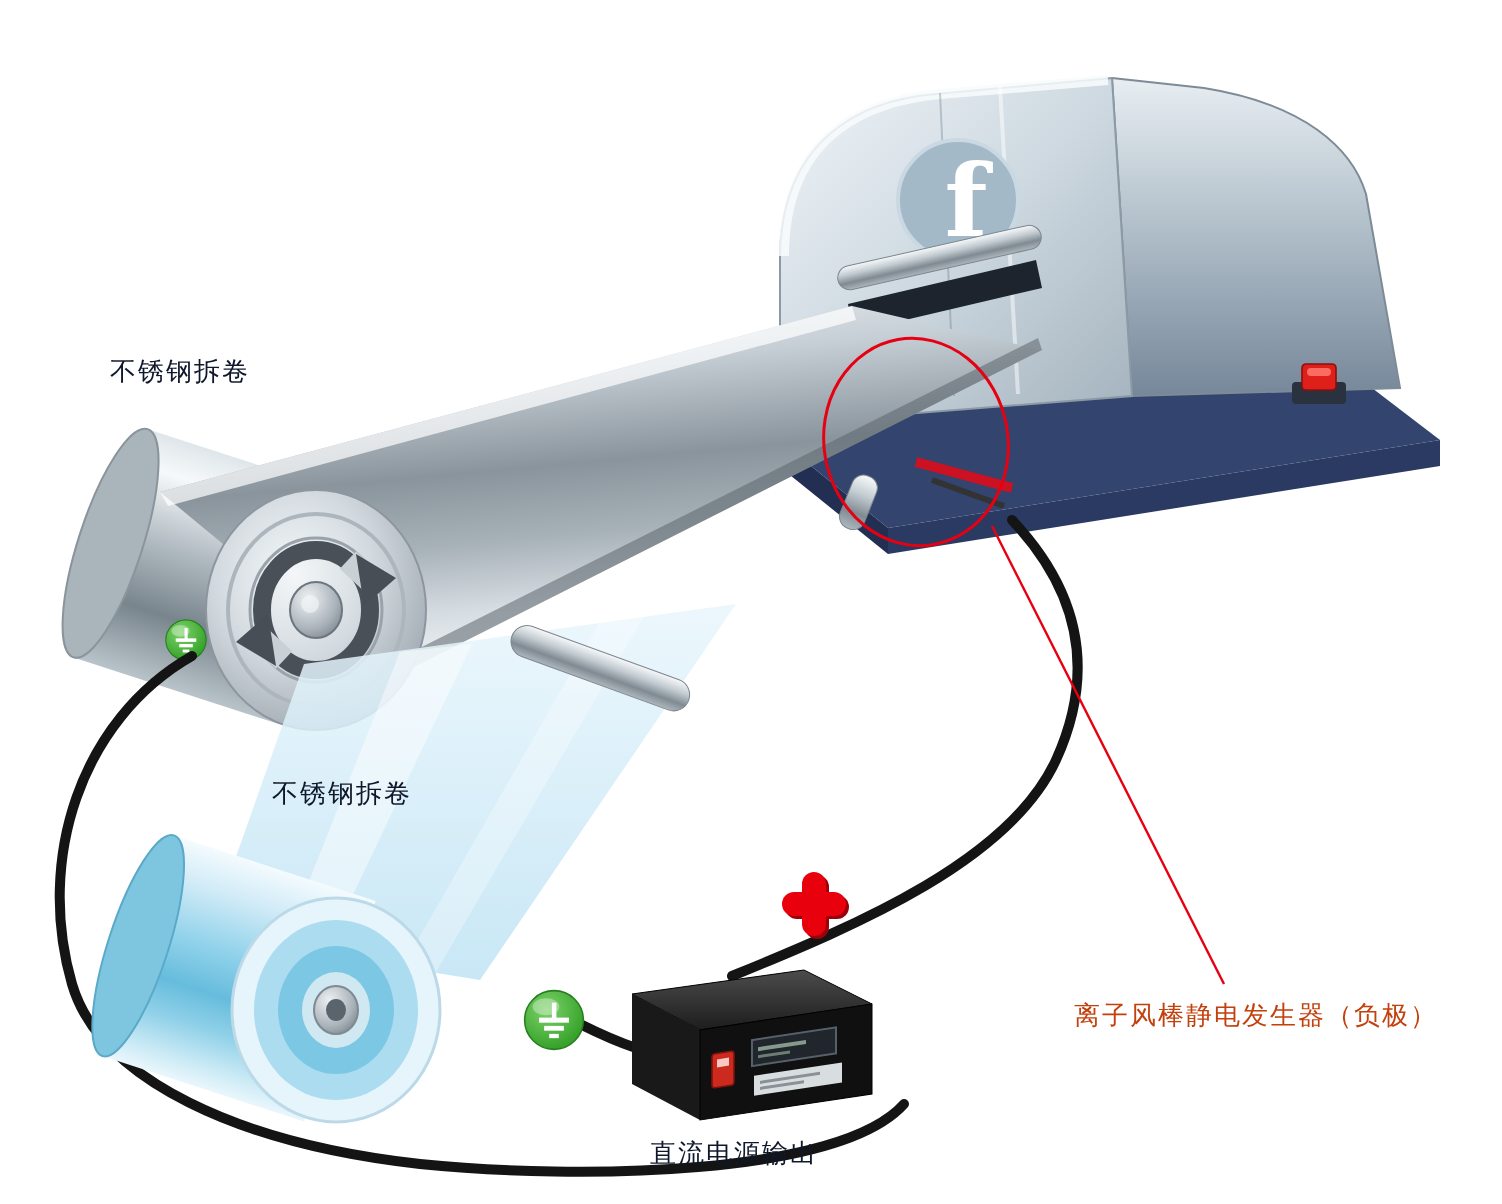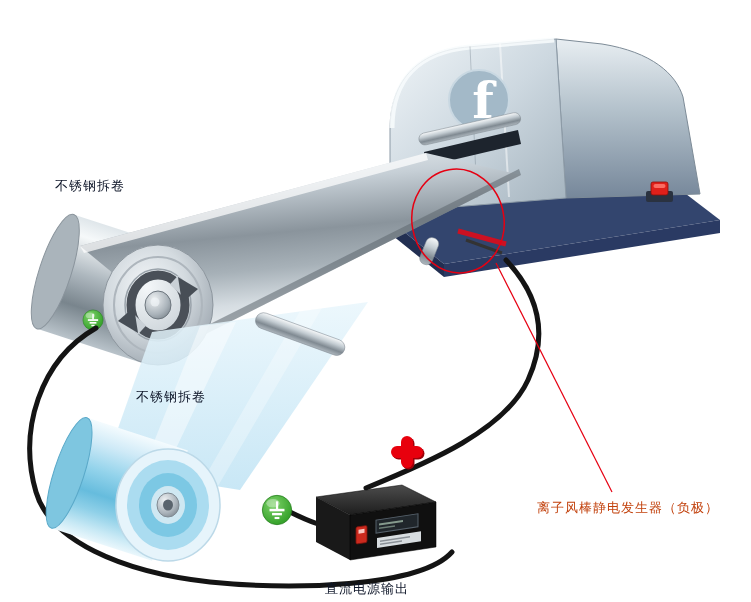--- a/index.html
+++ b/index.html
@@ -221,17 +221,17 @@
   </g>
 
   <ellipse cx="458" cy="221" rx="46" ry="52" transform="rotate(-10 458 221)" fill="none" stroke="#e60012" stroke-width="1.5"></ellipse>
   <line x1="496" y1="263" x2="612" y2="492" stroke="#e60012" stroke-width="1.2"></line>
 </svg>
 
 <div class="diagram-label" style="left:55px;top:177px;">不锈钢拆卷</div>
 
 <div class="diagram-label" style="left:136px;top:388px;">不锈钢拆卷</div>
 
-<div class="diagram-label" style="left:325px;top:580px;">直流电源输出</div>
+<div class="diagram-label" style="left:325px;top:568px;">直流电源输出</div>
 
 <div class="diagram-label red" style="left:537px;top:499px;">离子风棒静电发生器（负极）</div>
 
 </div>
 
 </body></html>

